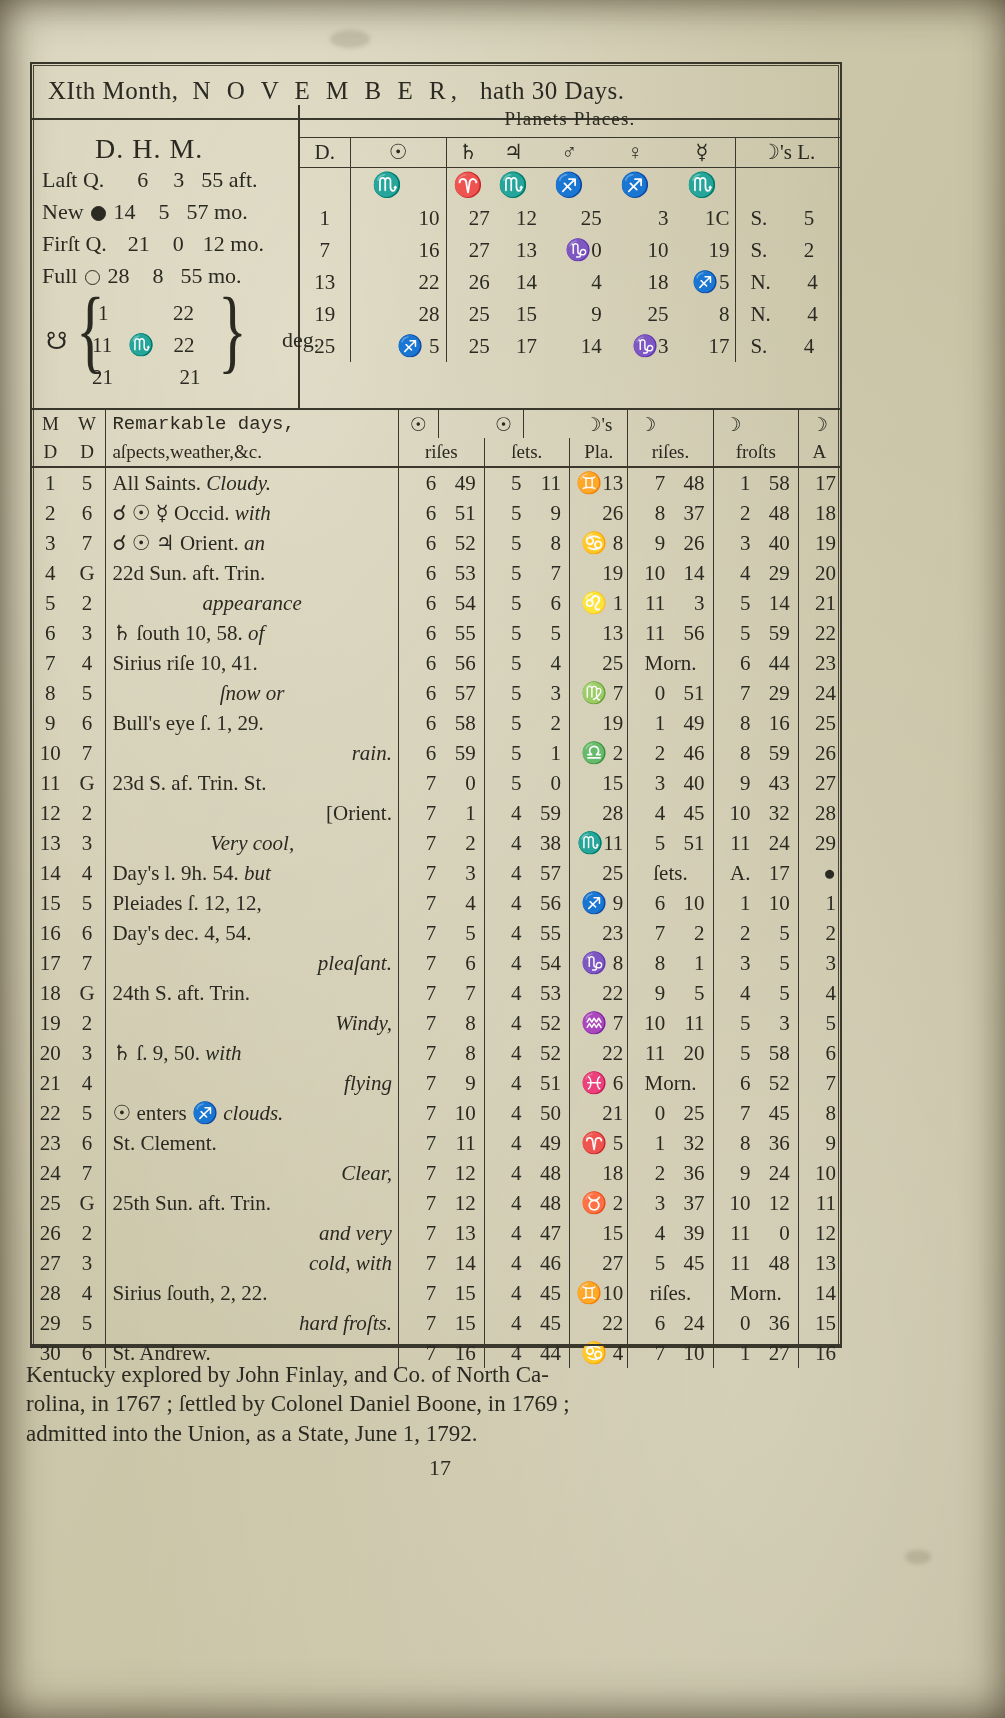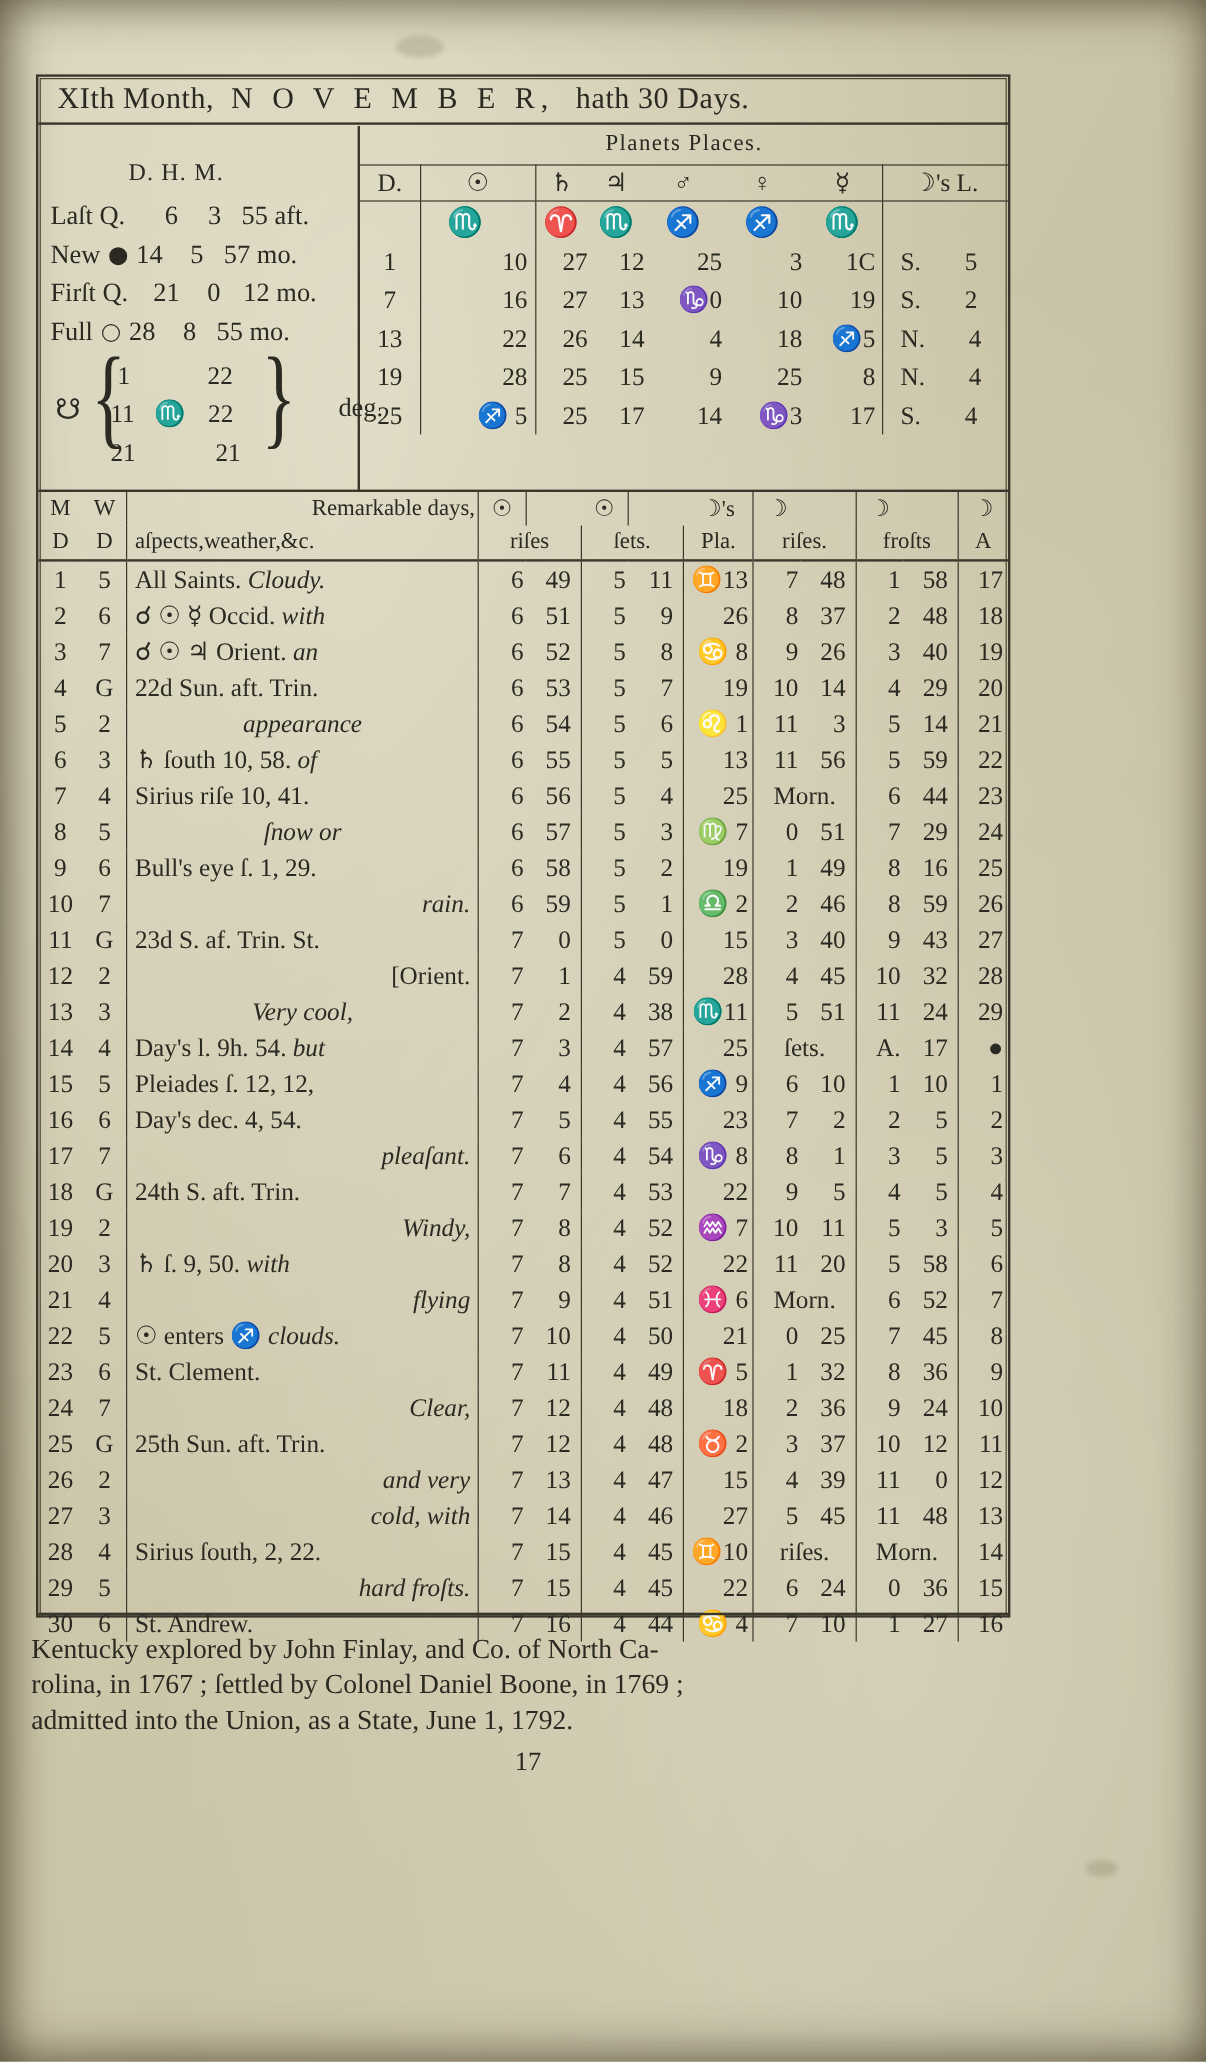--- a/index.html
+++ b/index.html
@@ -40,21 +40,21 @@
     position:absolute;
     left:33px;top:65px;width:806px;height:1280px;
     border:1px solid #4a4636;
     box-sizing:border-box;
     pointer-events:none;
   }
   table{border-collapse:collapse;}
 
   
   .hdr{
-    position:absolute;left:32px;top:64px;width:808px;height:40px;
+    position:absolute;left:32px;top:64px;width:808px;height:56px;
     border-bottom:2px solid #3a372c;
     box-sizing:border-box;
     display:flex;align-items:center;
     font-size:25px;letter-spacing:.5px;
     padding-left:16px;
   }
   .hdr .spaced{letter-spacing:5px;}
 
   
   .planets-title{
@@ -62,21 +62,21 @@
     text-align:center;font-size:23px;
     border-bottom:1px solid #3a372c;
   }
   .smallcaps{font-size:19px;letter-spacing:1.2px;}
 
   .dhm{
     position:absolute;left:32px;top:105px;width:268px;height:305px;
     border-right:2px solid #3a372c;
     box-sizing:border-box;
   }
-  .dhm-title{position:absolute;left:75px;top:28px;font-size:20px;letter-spacing:1px;}
+  .dhm-title{position:absolute;left:63px;top:28px;font-size:28px;letter-spacing:1px;}
   .ph{position:absolute;font-size:22px;white-space:nowrap;}
   .ph-l{left:10px;}
   .circ{display:inline-block;width:13px;height:13px;border:1.6px solid #2b2a22;border-radius:50%;vertical-align:middle;margin:0 2px;}
   .circ.filled{background:#2b2a22;}
   .node{position:absolute;left:14px;top:222px;font-size:24px;}
   .brace-l{position:absolute;left:44px;top:196px;font-size:60px;line-height:60px;transform:scaleY(1.55);}
   .brace-r{position:absolute;left:186px;top:196px;font-size:60px;line-height:60px;transform:scaleY(1.55);}
   .degtxt{position:absolute;left:210px;top:222px;font-size:22px;margin-left:40px;}
   .nodrow{position:absolute;font-size:21px;white-space:nowrap;}
 
@@ -303,21 +303,21 @@
   </tbody>
     </table>
 
   <div style="position:absolute;left:32px;top:408px;width:808px;height:2px;background:#3a372c;"></div>
 
   <table class="cal">
     <tbody>
         <tr class="hd">
       <td class="c-md">M</td>
       <td class="c-wd b-r">W</td>
-      <td class="c-rem b-r" style="text-align:right;padding-left:6px;">Remarkable   days,</td>
+      <td class="c-rem b-r" style="text-align:left;padding-left:6px;font-family:Liberation Mono, monospace;">Remarkable   days,</td>
       <td class="c-num b-r" style="text-align:center;">☉</td>
       <td class="c-num" style="text-align:center;"></td>
       <td class="c-num b-r" style="text-align:center;">☉</td>
       <td class="c-num" style="text-align:center;"></td>
       <td class="c-num2 b-r" style="text-align:center;">☽'s</td>
       <td class="c-num" style="text-align:center;">☽</td>
       <td class="c-num b-r"></td>
       <td class="c-num" style="text-align:center;">☽</td>
       <td class="c-num b-r"></td>
       <td class="c-num" style="text-align:center;">☽</td>

